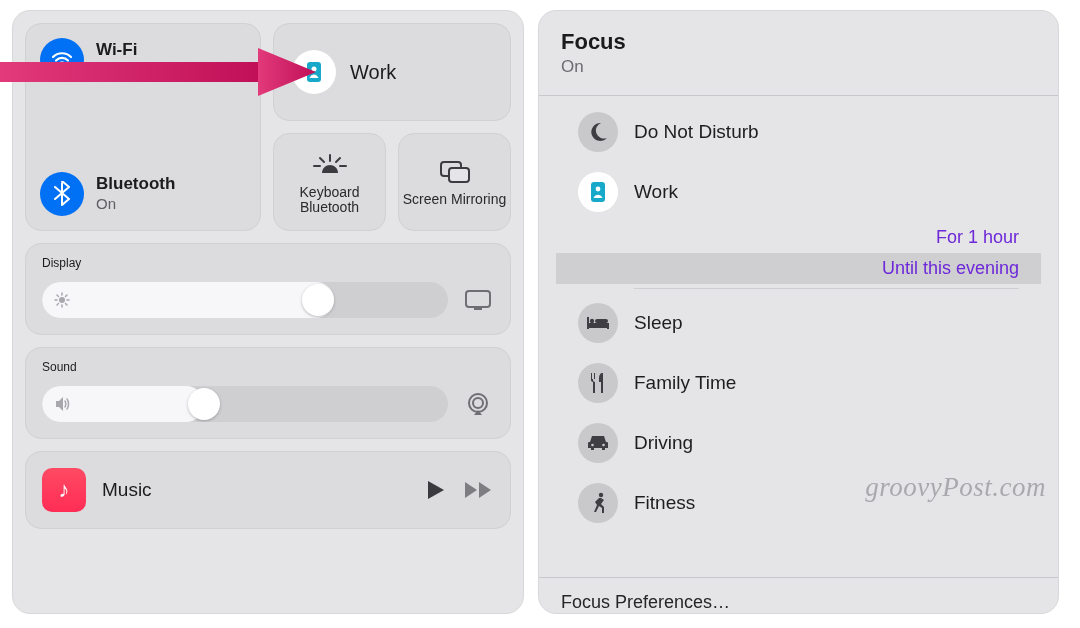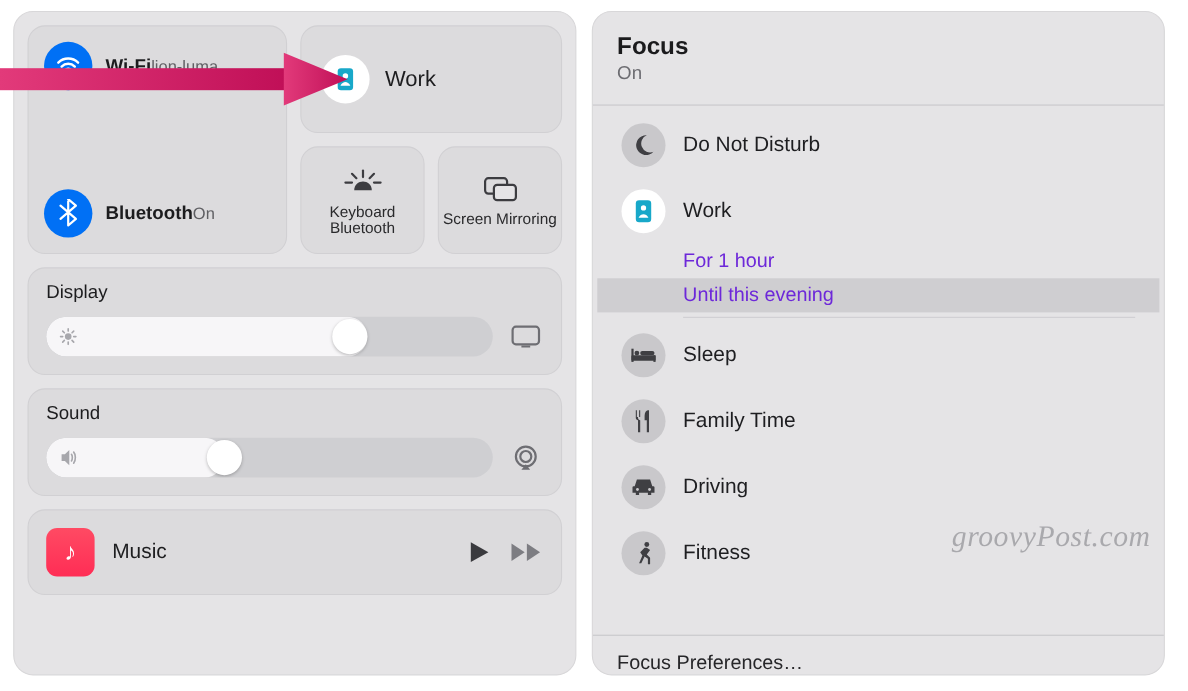--- a/index.html
+++ b/index.html
@@ -36,21 +36,21 @@
     padding:14px 14px;
     display:flex; flex-direction:column; justify-content:space-between;
   }
   .conn-item { display:flex; align-items:center; gap:12px; }
   .circ-icon {
     width:44px; height:44px; border-radius:50%;
     background:#0070f5;
     display:flex; align-items:center; justify-content:center;
     flex:0 0 44px;
   }
-  .conn-text { display:flex; line-height:1.1; }
+  .conn-text { display:flex; flex-direction:column; line-height:1.1; }
   .conn-title { font-size:17px; font-weight:600; color:#1c1c1e; }
   .conn-sub { font-size:15px; color:#5f5f63; margin-top:2px; }
   .focus-card {
     width:238px; height:98px;
     display:flex; align-items:center; gap:14px;
     padding:0 18px;
   }
   .focus-icon-circle {
     width:44px; height:44px; border-radius:50%;
     background:#fff; display:flex; align-items:center; justify-content:center;
@@ -62,21 +62,21 @@
     width:113px; height:98px;
     display:flex; flex-direction:column; align-items:center; justify-content:center;
     gap:4px;
   }
   .small-card .sicon { height:32px; display:flex; align-items:center; justify-content:center; }
   .small-card .slabel { font-size:14px; line-height:1.1; color:#2a2a2c; text-align:center; }
   .slider-card {
     margin-top:12px;
     padding:12px 16px 16px 16px;
   }
-  .slider-title { font-size:17px; color:#1c1c1e; margin-bottom:12px; }
+  .slider-title { font-size:12px; color:#1c1c1e; margin-bottom:12px; }
   .slider-row { display:flex; align-items:center; gap:14px; }
   .slider-track {
     position:relative;
     flex:1; height:36px; border-radius:18px;
     background:#cfcfd2;
     overflow:hidden;
   }
   .slider-fill {
     position:absolute; left:0; top:0; bottom:0;
     background:#f7f6f8;
@@ -106,21 +106,21 @@
     color:#fff; font-size:22px;
   }
   .music-title { font-size:19px; color:#1d1d1f; flex:1; }
   .music-ctrls { display:flex; gap:18px; color:#3a3a3e; align-items:center; }
 
   
   .focus-header { padding:0 22px 10px 22px; }
   .focus-h1 { font-size:22px; font-weight:700; color:#1b1b1d; }
   .focus-state { font-size:17px; color:#6c6c71; margin-top:2px; }
   .fsep { height:1px; background:#c8c7cb; margin:8px 0 0 0; }
-  .flist { padding:6px 4px; flex:1; overflow:hidden;}
+  .flist { padding:6px 17px; flex:1; overflow:hidden;text-align:right;}
   .fitem {
     display:flex; align-items:center; gap:16px;
     padding:10px 22px;
   }
   .ficon {
     width:40px; height:40px; border-radius:50%;
     background:#c9c8cb; color:#3f3f43;
     display:flex; align-items:center; justify-content:center;
     flex:0 0 40px;
     font-size:20px;

